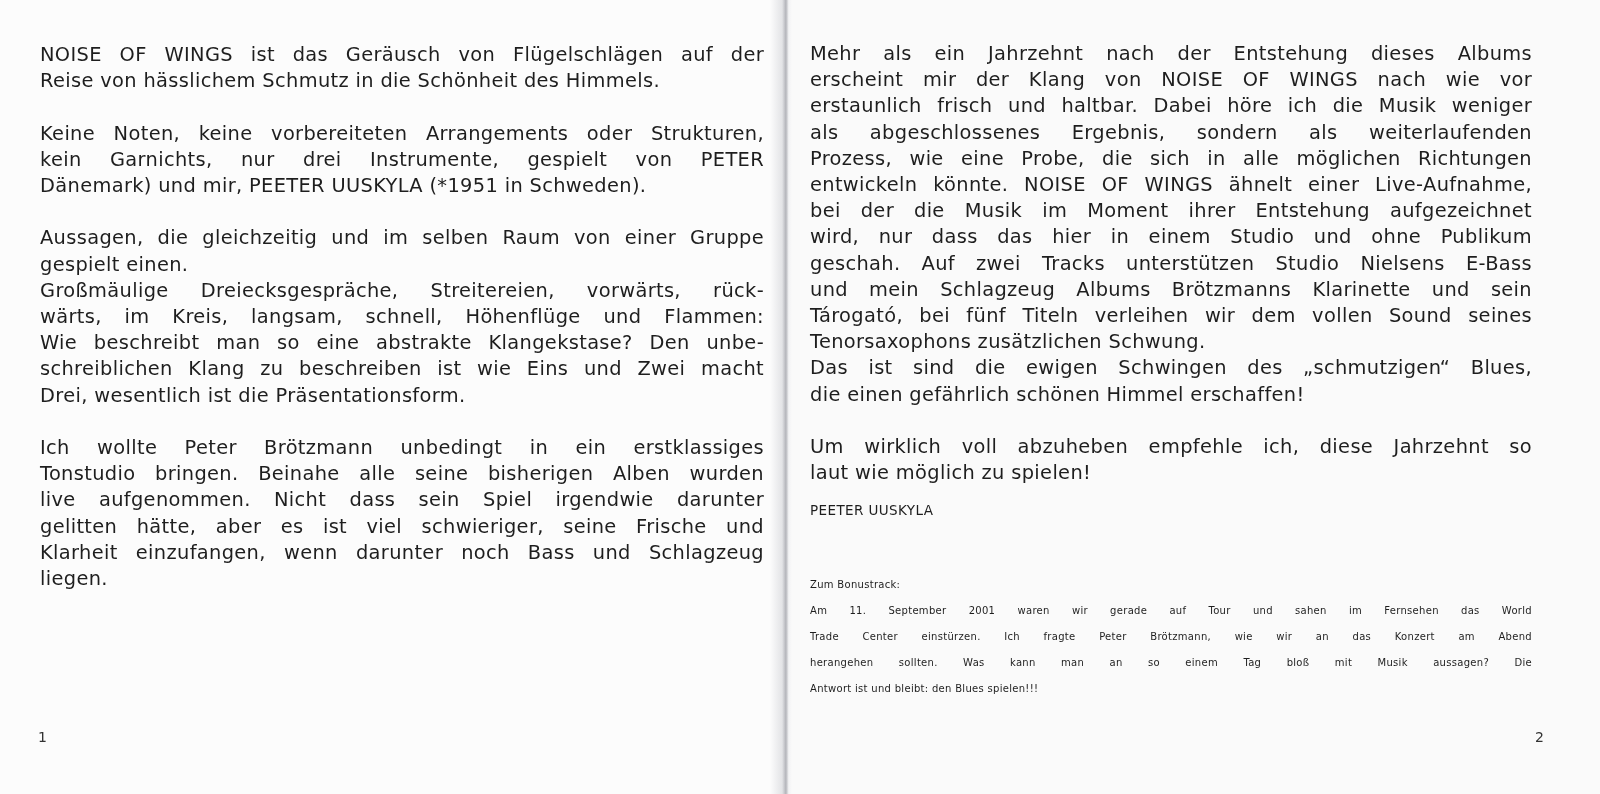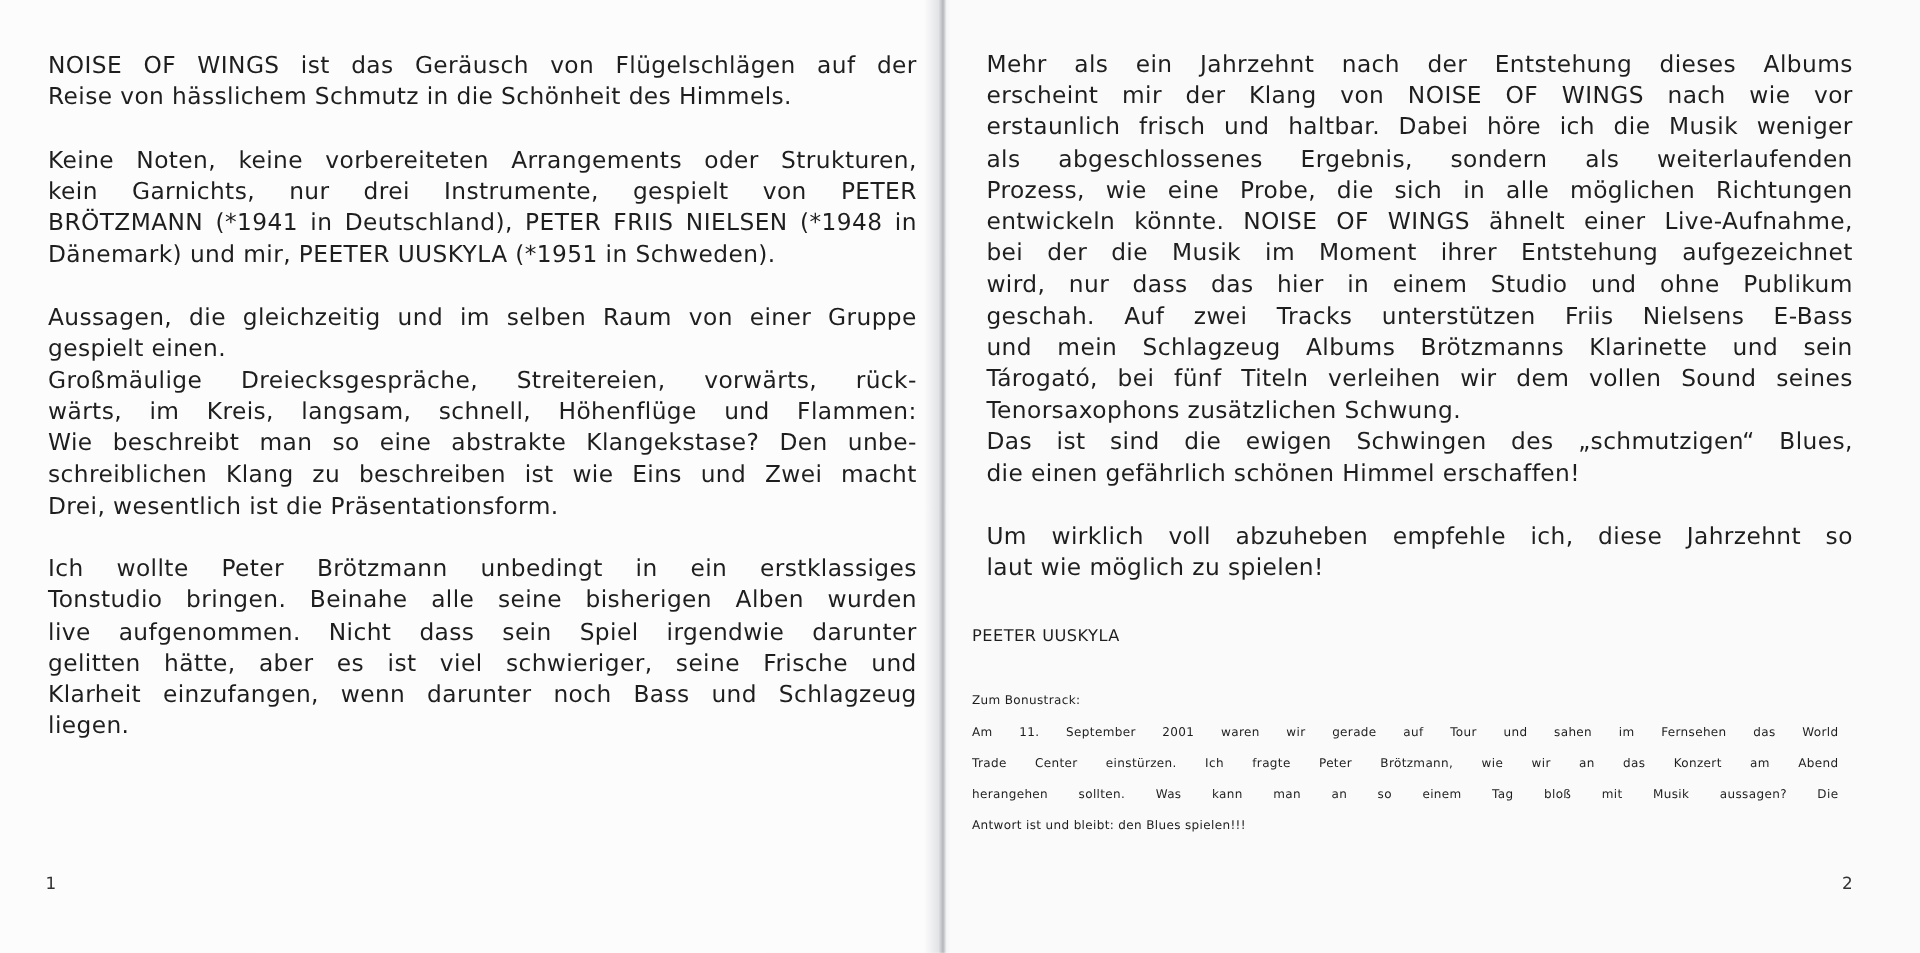--- a/index.html
+++ b/index.html
@@ -23,27 +23,27 @@
       pointer-events: none;
     }
     .col {
       position: absolute;
       font-size: 19.4px; line-height: 26.2px;
       letter-spacing: 0.35px;
       text-align: justify;
       hyphens: manual;
     }
     .col-left { left: 40px; top: 42px; width: 724px; }
-    .col-right { left: 36px; top: 41px; width: 722px; }
+    .col-right { left: 24px; top: 41px; width: 722px; }
     .para { margin: 0 0 26.2px 0; }
     .para.tight { margin-bottom: 0; }
     .line { display: block; text-align: justify; text-align-last: justify; white-space: nowrap; }
     .line.last { text-align-last: left; }
     .signature {
-      position: absolute; left: 24px; top: 522px;
+      position: absolute; left: 24px; top: 502px;
       font-size: 13.5px; letter-spacing: 0.4px;
     }
     .bonus {
       position: absolute; left: 24px; top: 572px; width: 722px;
       font-size: 10px; line-height: 26px; letter-spacing: 0.3px;
     }
     .page-number {
       position: absolute; top: 729px; font-size: 14px; color: #333;
     }
     .pn-left { left: 38px; }
@@ -58,21 +58,20 @@
 
   <div class="page page-left">
     <div class="col col-left">
       <p class="para">
         <span class="line">NOISE OF WINGS ist das Geräusch von Flügelschlägen auf der</span>
         <span class="line last">Reise von hässlichem Schmutz in die Schönheit des Himmels.</span>
       </p>
       <p class="para">
         <span class="line">Keine Noten, keine vorbereiteten Arrangements oder Strukturen,</span>
         <span class="line">kein Garnichts, nur drei Instrumente, gespielt von PETER</span>
-        <span class="line">BRÖTZMANN (*1941 in Deutschland), PETER FRIIS NIELSEN (*1948 in</span>
         <span class="line last">Dänemark) und mir, PEETER UUSKYLA (*1951 in Schweden).</span>
       </p>
       <p class="para">
         <span class="line">Aussagen, die gleichzeitig und im selben Raum von einer Gruppe</span>
         <span class="line last">gespielt einen.</span>
         <span class="line">Großmäulige Dreiecksgespräche, Streitereien, vorwärts, rück-</span>
         <span class="line">wärts, im Kreis, langsam, schnell, Höhenflüge und Flammen:</span>
         <span class="line">Wie beschreibt man so eine abstrakte Klangekstase? Den unbe-</span>
         <span class="line">schreiblichen Klang zu beschreiben ist wie Eins und Zwei macht</span>
         <span class="line last">Drei, wesentlich ist die Präsentationsform.</span>
@@ -93,21 +92,21 @@
     <div class="col col-right">
       <p class="para">
         <span class="line">Mehr als ein Jahrzehnt nach der Entstehung dieses Albums</span>
         <span class="line">erscheint mir der Klang von NOISE OF WINGS nach wie vor</span>
         <span class="line">erstaunlich frisch und haltbar. Dabei höre ich die Musik weniger</span>
         <span class="line">als abgeschlossenes Ergebnis, sondern als weiterlaufenden</span>
         <span class="line">Prozess, wie eine Probe, die sich in alle möglichen Richtungen</span>
         <span class="line">entwickeln könnte. NOISE OF WINGS ähnelt einer Live-Aufnahme,</span>
         <span class="line">bei der die Musik im Moment ihrer Entstehung aufgezeichnet</span>
         <span class="line">wird, nur dass das hier in einem Studio und ohne Publikum</span>
-        <span class="line">geschah. Auf zwei Tracks unterstützen Friis Nielsens E-Bass</span>
+        <span class="line">geschah. Auf zwei Tracks unterstützen Studio Nielsens E-Bass</span>
         <span class="line">und mein Schlagzeug Albums Brötzmanns Klarinette und sein</span>
         <span class="line">Tárogató, bei fünf Titeln verleihen wir dem vollen Sound seines</span>
         <span class="line last">Tenorsaxophons zusätzlichen Schwung.</span>
         <span class="line">Das ist sind die ewigen Schwingen des „schmutzigen“ Blues,</span>
         <span class="line last">die einen gefährlich schönen Himmel erschaffen!</span>
       </p>
       <p class="para tight">
         <span class="line">Um wirklich voll abzuheben empfehle ich, diese Jahrzehnt so</span>
         <span class="line last">laut wie möglich zu spielen!</span>
       </p>

